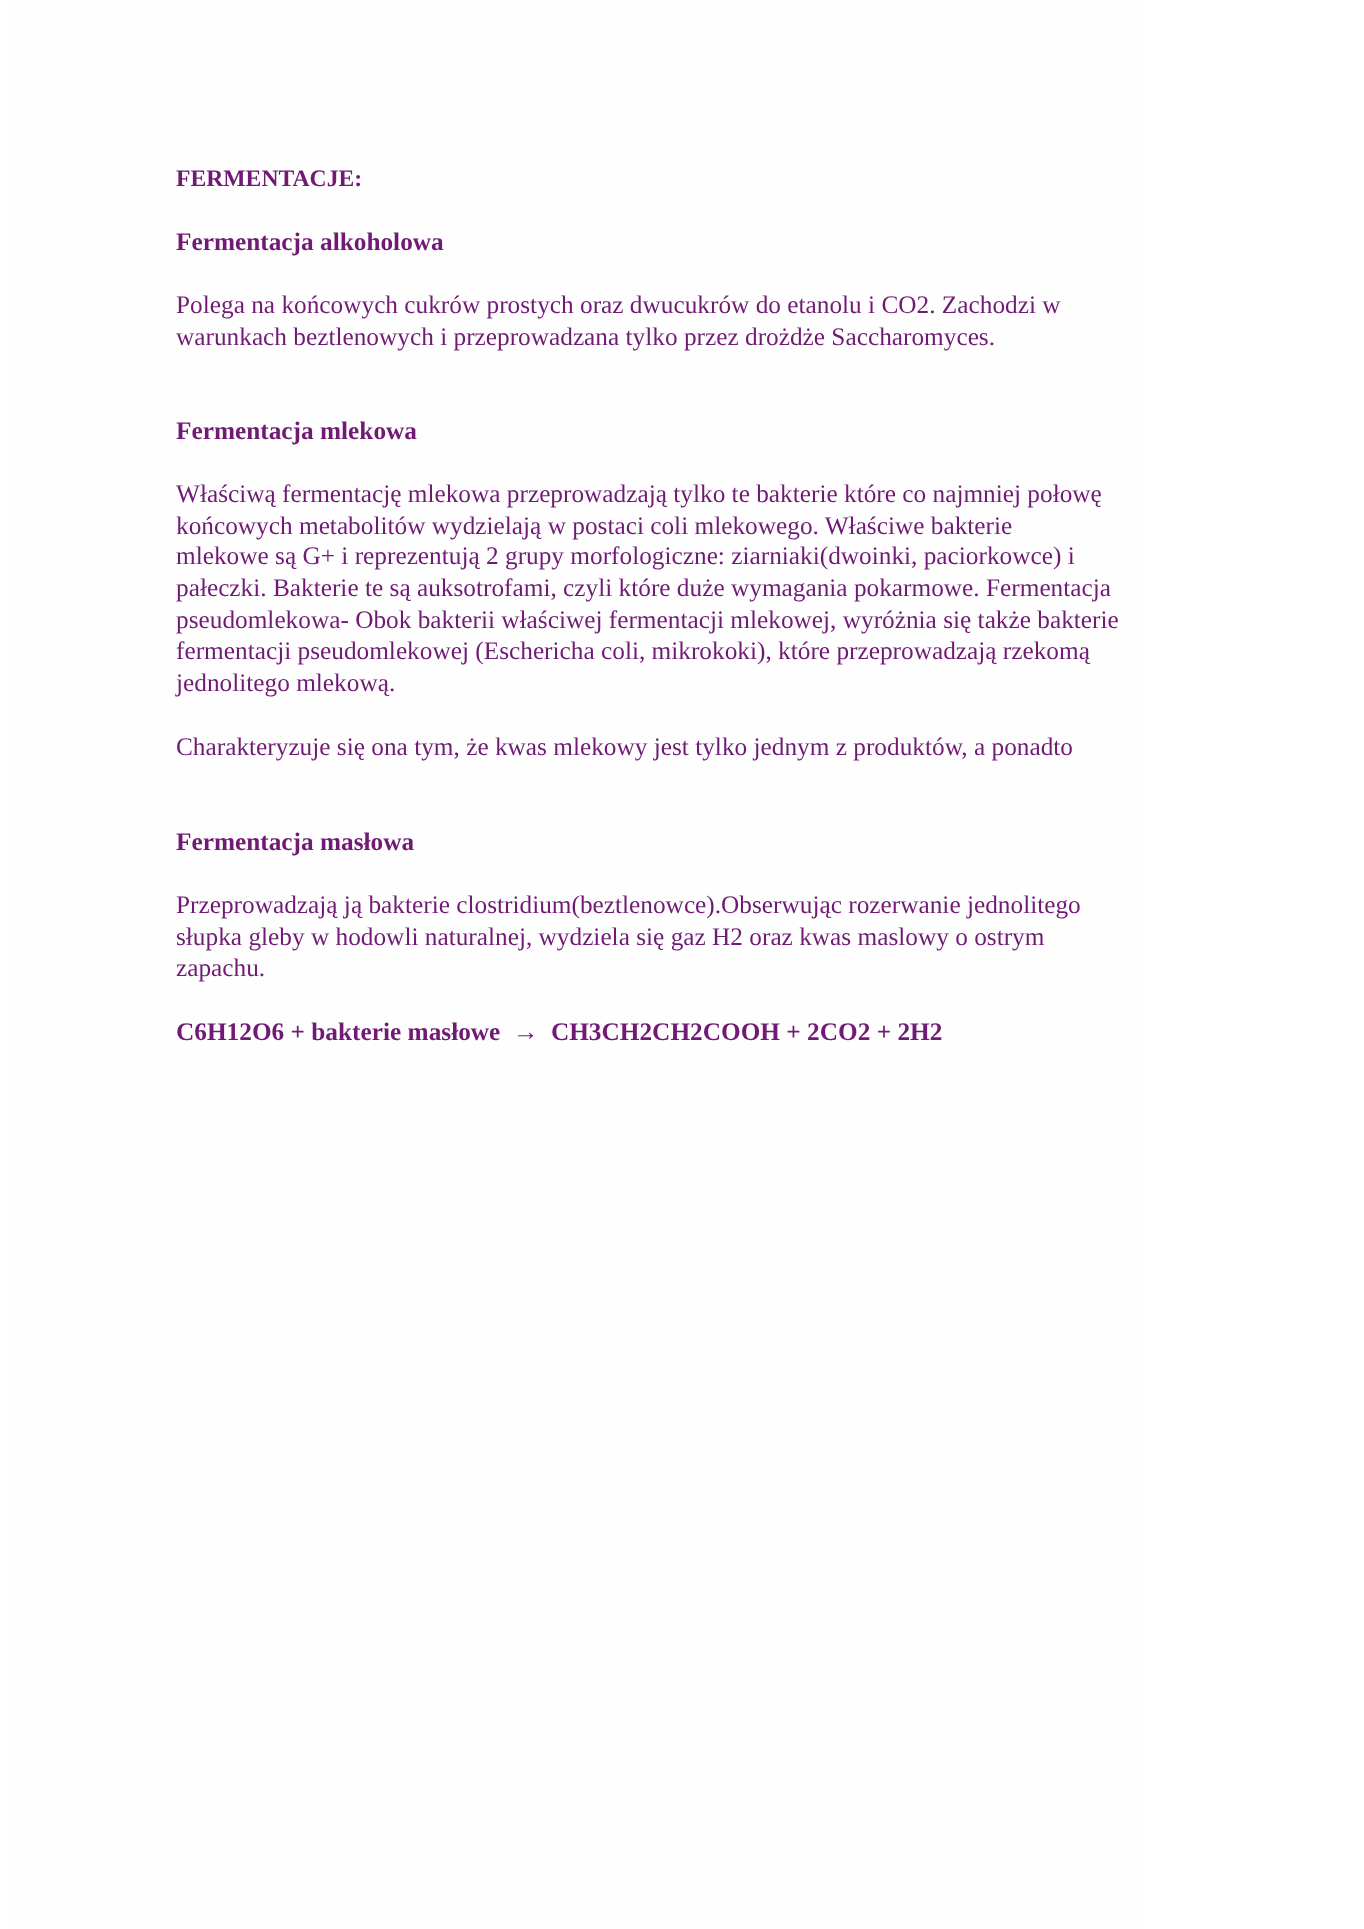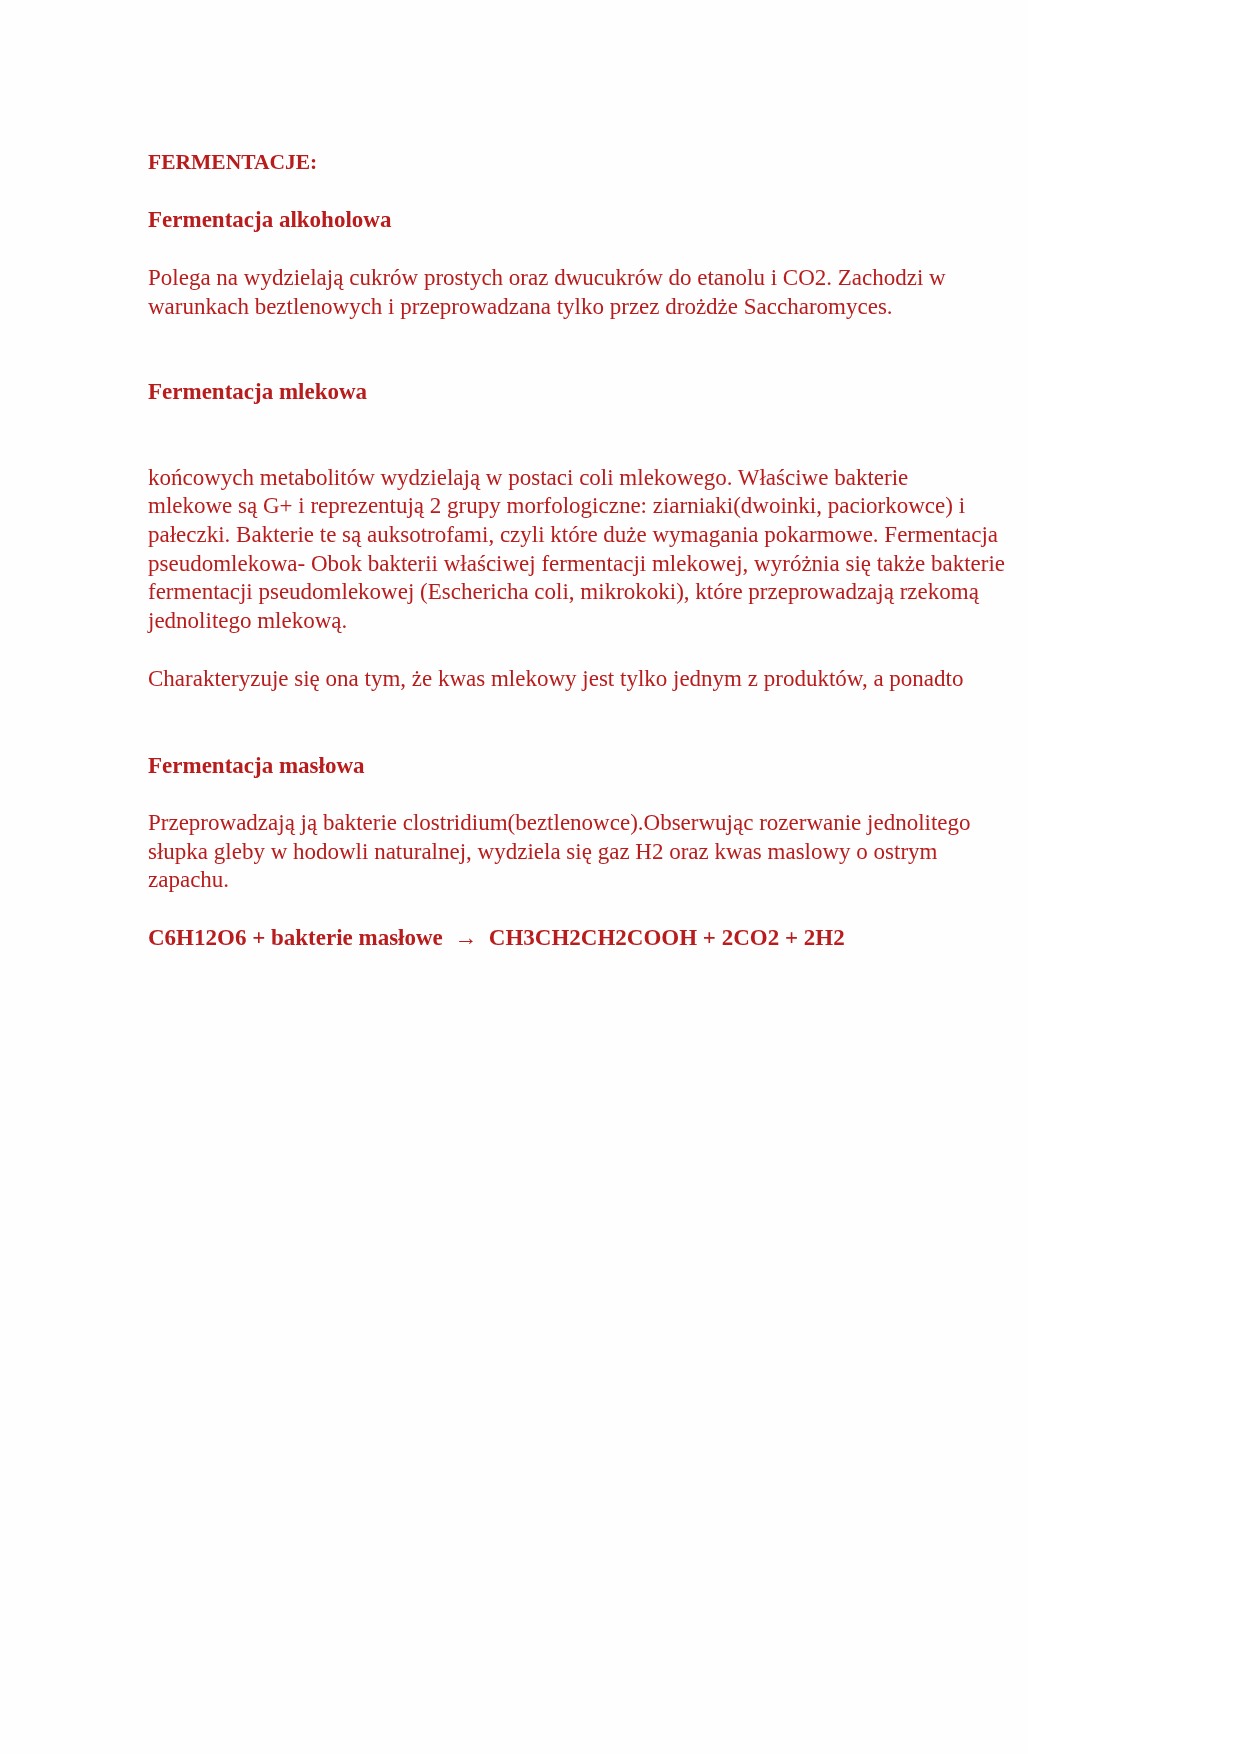--- a/index.html
+++ b/index.html
@@ -1,42 +1,43 @@
 <!DOCTYPE html>
 <html><head>
   <meta charset="utf-8">
   <style>
     html, body { margin: 0; padding: 0; background: #ffffff; }
     body { width: 1240px; height: 1754px; position: relative; overflow: hidden; }
     .page {
-      position: absolute; left: 0; top: 0; width: 1028px; height: 1754px;
+      position: absolute; left: 12px; top: 0; width: 1028px; height: 1754px;
       background: #fefefe;
       font-family: "Liberation Serif", "DejaVu Serif", serif;
-      color: #b91c1c;
+      color: #701a75;
     }
     .line {
       position: absolute; left: 148px;
       font-size: 23px; line-height: 28px; white-space: nowrap;
       transform: translateY(-50%);
     }
     .bold { font-weight: bold; }
     .heading-main { font-size: 21.5px; }
   </style>
 </head>
 <body>
 
 <div class="page">
 
   <div class="line bold heading-main" style="top:162px">FERMENTACJE:</div>
 
   <div class="line bold" style="top:220px">Fermentacja alkoholowa</div>
-  <div class="line" style="top:278px">Polega na wydzielają cukrów prostych oraz dwucukrów do etanolu i CO2. Zachodzi w</div>
+  <div class="line" style="top:278px">Polega na końcowych cukrów prostych oraz dwucukrów do etanolu i CO2. Zachodzi w</div>
   <div class="line" style="top:307px">warunkach beztlenowych i przeprowadzana tylko przez drożdże Saccharomyces.</div>
 
   <div class="line bold" style="top:392px">Fermentacja mlekowa</div>
+  <div class="line" style="top:449px">Właściwą fermentację mlekowa przeprowadzają tylko te bakterie które co najmniej połowę</div>
   <div class="line" style="top:478px">końcowych metabolitów wydzielają w postaci coli mlekowego. Właściwe bakterie</div>
   <div class="line" style="top:506px">mlekowe są G+ i reprezentują 2 grupy morfologiczne: ziarniaki(dwoinki, paciorkowce) i</div>
   <div class="line" style="top:535px">pałeczki. Bakterie te są auksotrofami, czyli które duże wymagania pokarmowe. Fermentacja</div>
   <div class="line" style="top:564px">pseudomlekowa- Obok bakterii właściwej fermentacji mlekowej, wyróżnia się także bakterie</div>
   <div class="line" style="top:592px">fermentacji pseudomlekowej (Eschericha coli, mikrokoki), które przeprowadzają rzekomą</div>
   <div class="line" style="top:621px">jednolitego mlekową.</div>
 
   <div class="line" style="top:679px">Charakteryzuje się ona tym, że kwas mlekowy jest tylko jednym z produktów, a ponadto</div>
 
   <div class="line bold" style="top:766px">Fermentacja masłowa</div>

